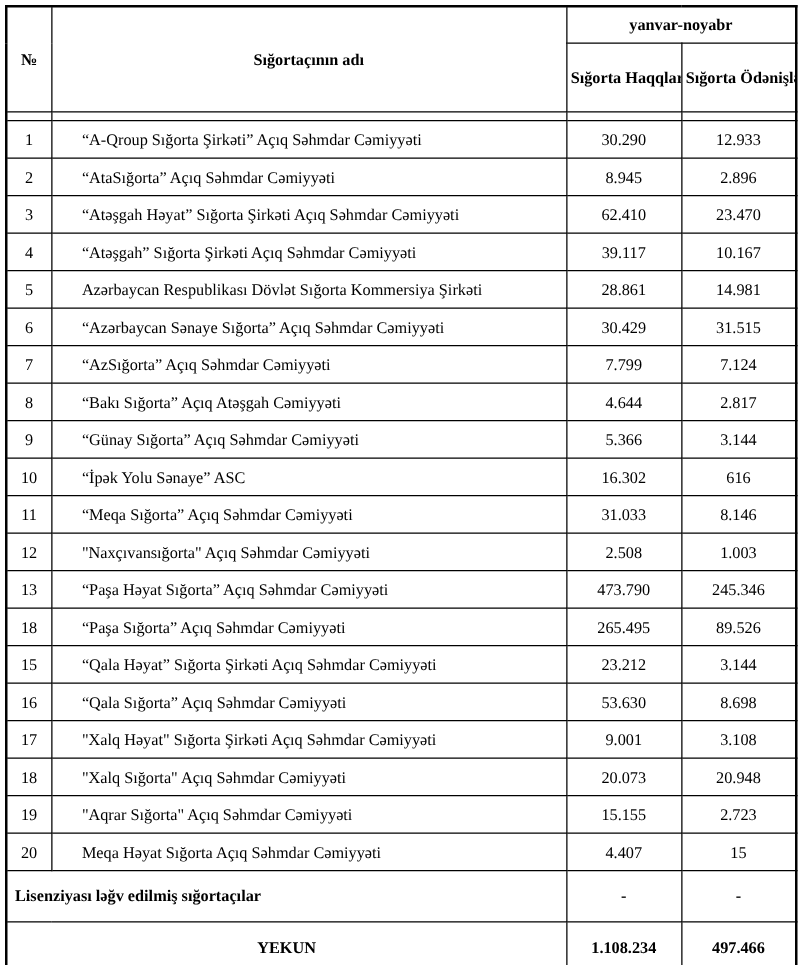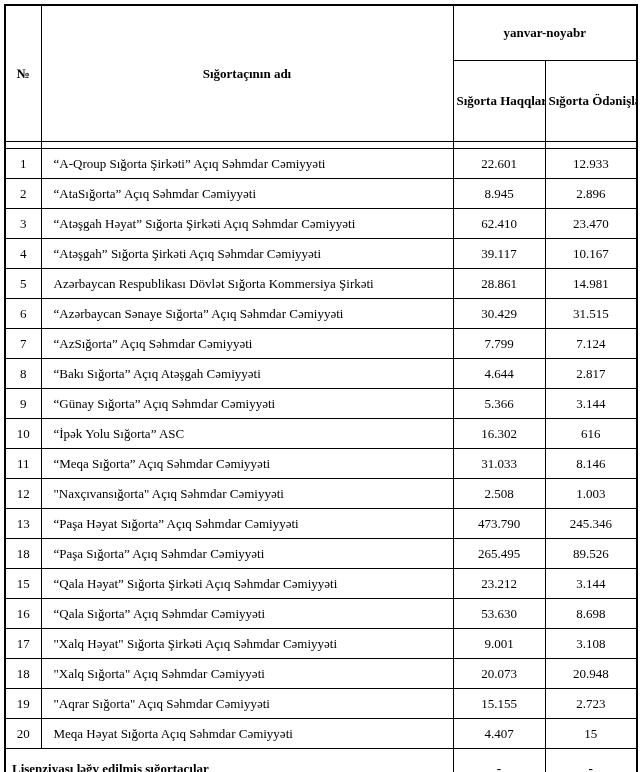--- a/index.html
+++ b/index.html
@@ -28,29 +28,29 @@
     vertical-align: middle;
     overflow: hidden;
     white-space: nowrap;
   }
   table.report {
     border: 2px solid #000000;
   }
   th.hd {
     font-weight: bold;
     text-align: center;
-    padding: 15px 3px;
+    padding: 2px 3px;
     white-space: normal;
   }
   tr.hd-row1 th { height: 24px; }
   tr.hd-row2 th { height: 50px; }
   tr.spacer td { height: 6px; padding: 0; }
   tr.data-row td { height: 27px; }
   td.c-no { text-align: center; }
-  td.c-name { text-align: left; padding-left: 12px; padding-right: 4px; margin-top: 41px; }
+  td.c-name { text-align: left; padding-left: 24px; padding-right: 4px; margin-top: 41px; }
   td.c-num { text-align: center; }
   tr.cancelled td { height: 38px; font-weight: bold; }
   tr.cancelled td.c-label { text-align: left; padding-left: 6px; white-space: normal; margin-top: 26px; }
   tr.total td { height: 38px; font-weight: bold; }
   tr.total td.c-label { text-align: center; }
 </style>
 </head>
 <body>
 
 <div class="page">
@@ -76,21 +76,21 @@
         <td></td>
         <td></td>
         <td></td>
         <td></td>
       </tr>
     </thead>
     <tbody id="rows-body">
         <tr class="data-row">
       <td class="c-no">1</td>
       <td class="c-name">“A-Qroup Sığorta Şirkəti” Açıq Səhmdar Cəmiyyəti</td>
-      <td class="c-num">22.601</td>
+      <td class="c-num">30.290</td>
       <td class="c-num">12.933</td>
     </tr>
         <tr class="data-row">
       <td class="c-no">2</td>
       <td class="c-name">“AtaSığorta” Açıq Səhmdar Cəmiyyəti</td>
       <td class="c-num">8.945</td>
       <td class="c-num">2.896</td>
     </tr>
         <tr class="data-row">
       <td class="c-no">3</td>
@@ -129,21 +129,21 @@
       <td class="c-num">2.817</td>
     </tr>
         <tr class="data-row">
       <td class="c-no">9</td>
       <td class="c-name">“Günay Sığorta” Açıq Səhmdar Cəmiyyəti</td>
       <td class="c-num">5.366</td>
       <td class="c-num">3.144</td>
     </tr>
         <tr class="data-row">
       <td class="c-no">10</td>
-      <td class="c-name">“İpək Yolu Sığorta” ASC</td>
+      <td class="c-name">“İpək Yolu Sənaye” ASC</td>
       <td class="c-num">16.302</td>
       <td class="c-num">616</td>
     </tr>
         <tr class="data-row">
       <td class="c-no">11</td>
       <td class="c-name">“Meqa Sığorta” Açıq Səhmdar Cəmiyyəti</td>
       <td class="c-num">31.033</td>
       <td class="c-num">8.146</td>
     </tr>
         <tr class="data-row">

